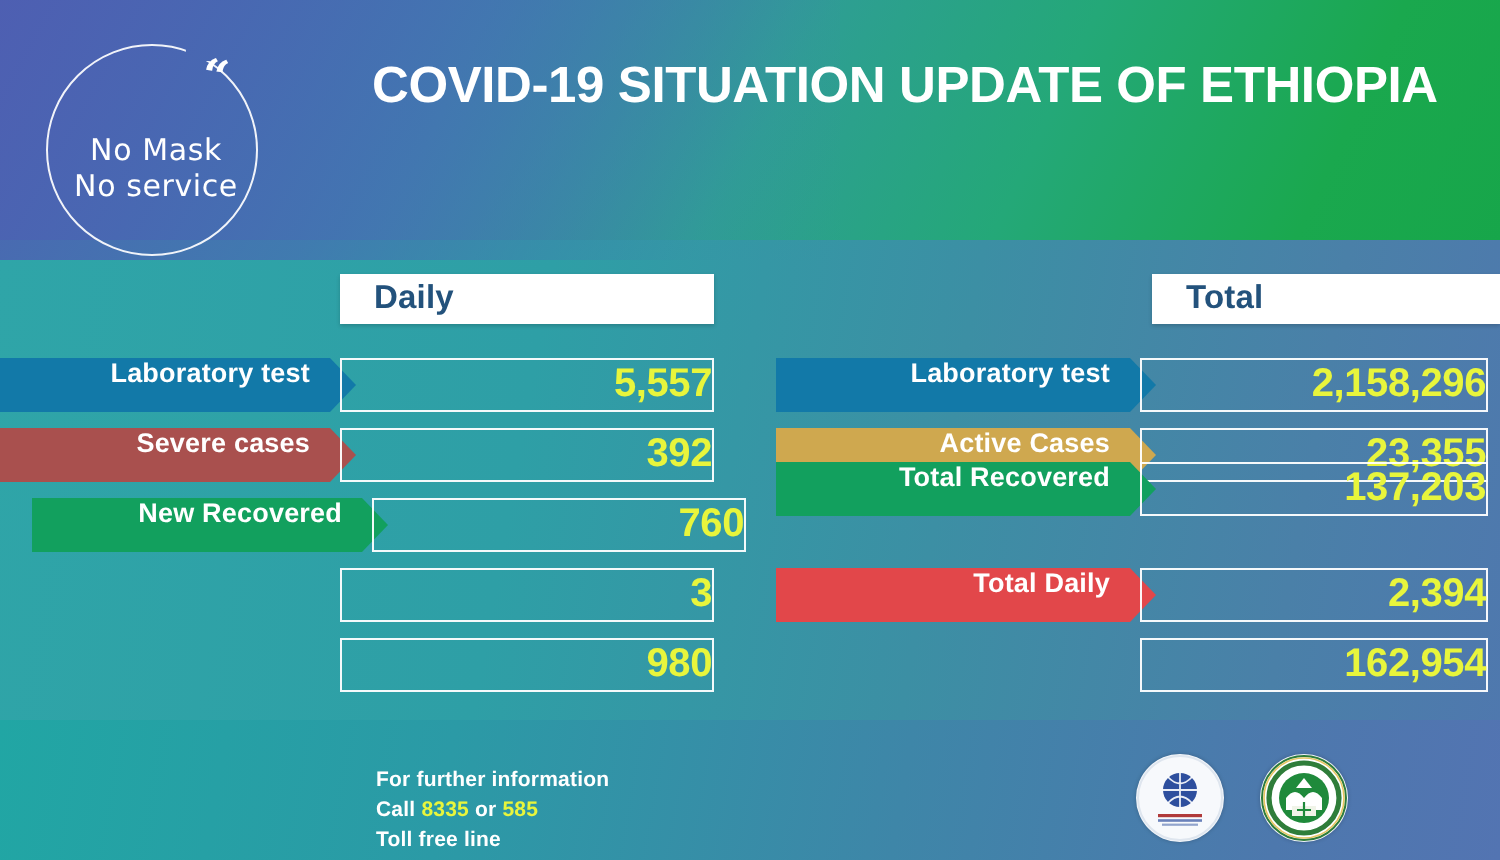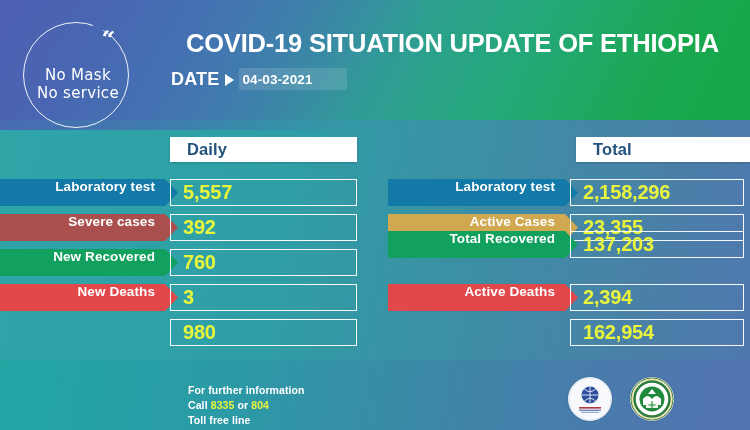--- a/index.html
+++ b/index.html
@@ -180,20 +180,21 @@
   
   .value-box {
     position: absolute;
     top: 0;
     height: 27px;
     border: 1.3px solid rgba(255,255,255,0.95);
     box-sizing: border-box;
     display: flex;
     align-items: center;
     background: transparent;
+    justify-content: flex-end;
   }
   .value-box span {
     color: #e8f53c;
     font-size: 20px;
     font-weight: bold;
     padding-left: 12px;
     letter-spacing: -0.2px;
     white-space: nowrap;
   }
 
@@ -246,27 +247,20 @@
   <div id="mask-badge">
     <div id="mask-circle"></div>
     <div id="mask-quote">“</div>
     <div id="mask-text">
       <div>No Mask</div>
       <div>No service</div>
     </div>
   </div>
 
   <div id="title">COVID-19 SITUATION UPDATE OF ETHIOPIA</div>
-  <div id="date-row">
-    <div id="date-label">DATE</div>
-    <div id="date-arrow"></div>
-    <div id="date-value-wrap">
-      <span id="date-value">04-03-2021</span>
-    </div>
-  </div>
 
   <div class="col-header" id="total-header">
     <span>Total</span>
   </div>
   <div class="col-header" id="daily-header">
     <span>Daily</span>
   </div>
 
   <div class="panel" id="daily-rows" style="left:0px; top:179px; width:357px;">
       <div class="row" style="top: 0px; left: 0px; width: 100%;">
@@ -278,32 +272,29 @@
         </div>
       </div>
       <div class="row" style="top: 35px; left: 0px; width: 100%;">
         <div class="label-strip" style="background: rgb(169, 80, 78);">
           <span>Severe cases</span>
         </div>
         <div class="value-box">
           <span>392</span>
         </div>
       </div>
-      <div class="row" style="top: 70px; left: 0px; width: 100%; border-radius: 13px;">
+      <div class="row" style="top: 70px; left: 16px; width: 100%; border-radius: 13px;">
         <div class="label-strip" style="background: rgb(18, 160, 94);">
           <span>New Recovered</span>
         </div>
         <div class="value-box">
           <span>760</span>
         </div>
       </div>
       <div class="row" style="top: 105px; left: 0px; width: 100%;">
-        <div class="label-strip" style="background: rgb(226, 71, 74);">
-          <span>New Deaths</span>
-        </div>
         <div class="value-box">
           <span>3</span>
         </div>
       </div>
       <div class="row" style="top: 140px; left: 0px; width: 100%;">
         <div class="value-box">
           <span>980</span>
         </div>
       </div>
     </div>
@@ -328,36 +319,36 @@
       <div class="row" style="top: 52px; left: 0px; width: 100%; padding-left: 48px;">
         <div class="label-strip" style="background: rgb(18, 160, 94);">
           <span>Total Recovered</span>
         </div>
         <div class="value-box">
           <span>137,203</span>
         </div>
       </div>
       <div class="row" style="top: 105px; left: 0px; width: 100%;">
         <div class="label-strip" style="background: rgb(226, 71, 74);">
-          <span>Active Deaths</span>
+          <span>Total Daily</span>
         </div>
         <div class="value-box">
           <span>2,394</span>
         </div>
       </div>
       <div class="row" style="top: 140px; left: 0px; width: 100%;">
         <div class="value-box">
           <span>162,954</span>
         </div>
       </div>
     </div>
 
   <div id="footer-info">
     <div>For further information</div>
-    <div><span>Call </span><span class="hl">8335</span><span> or </span><span class="hl">804</span></div>
+    <div><span>Call </span><span class="hl">8335</span><span> or </span><span class="hl">585</span></div>
     <div>Toll free line</div>
   </div>
 
   <div id="logos">
     <div class="logo">
       <svg width="44" height="44" viewBox="0 0 44 44" aria-hidden="true">
         <circle cx="22" cy="22" r="21" fill="#f7f9fc" stroke="#dfe6ef" stroke-width="1"></circle>
         <circle cx="22" cy="18" r="8.5" fill="#2e4f9e"></circle>
         <path d="M13.5 18 h17 M22 9.5 v17 M16 11.5 q6 6.5 12 0 M16 24.5 q6 -6.5 12 0" stroke="#ffffff" stroke-width="0.9" fill="none" opacity="0.9"></path>
         <rect x="11" y="30" width="22" height="1.6" fill="#b03a3a"></rect>

